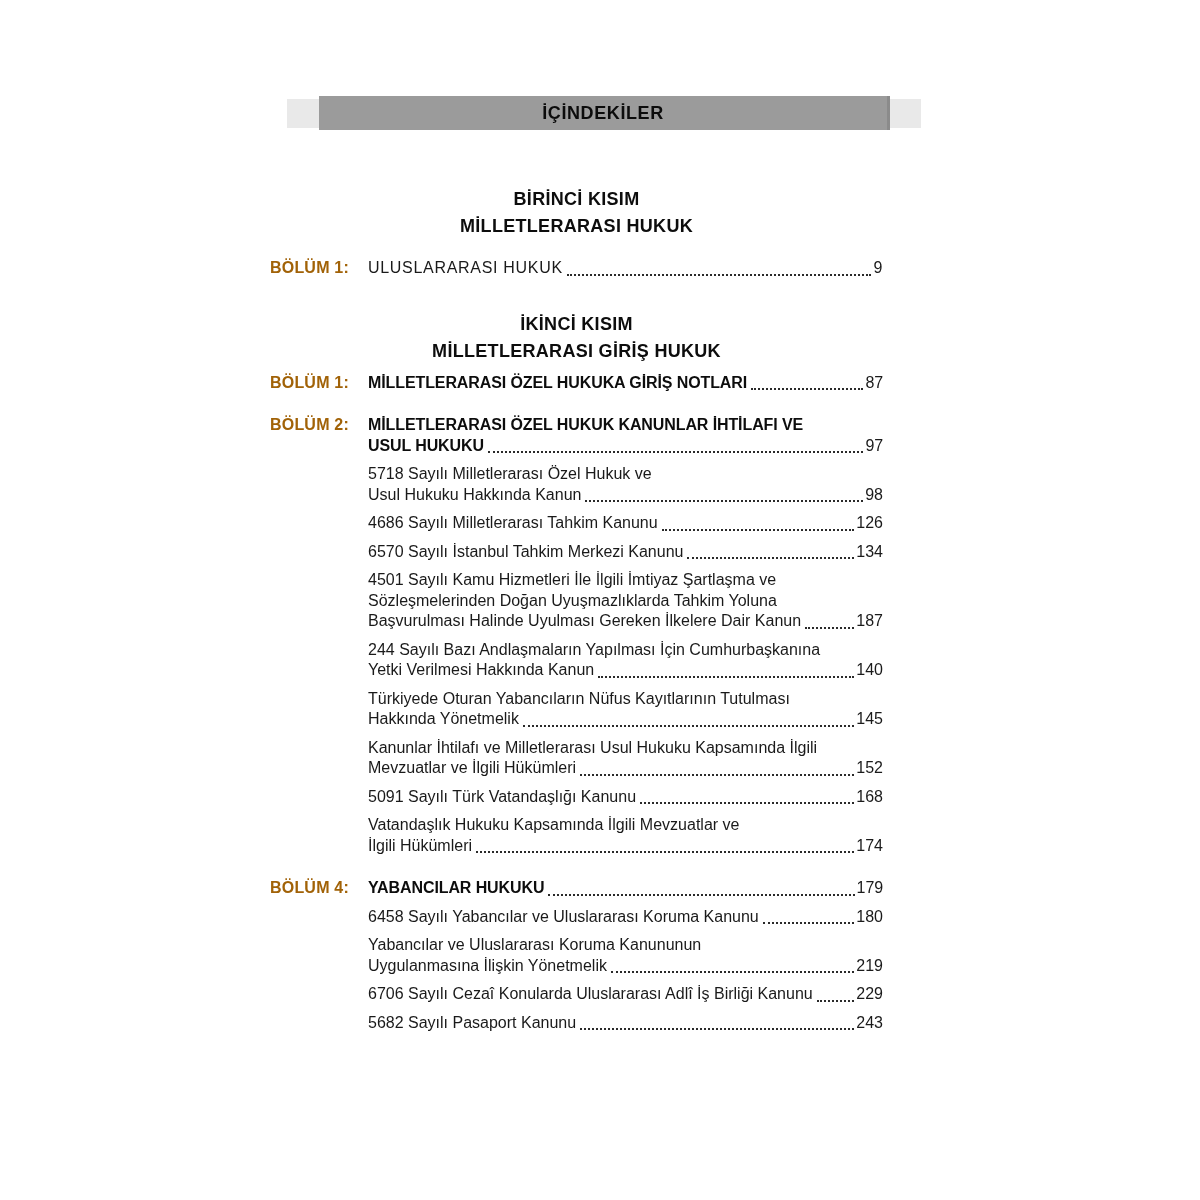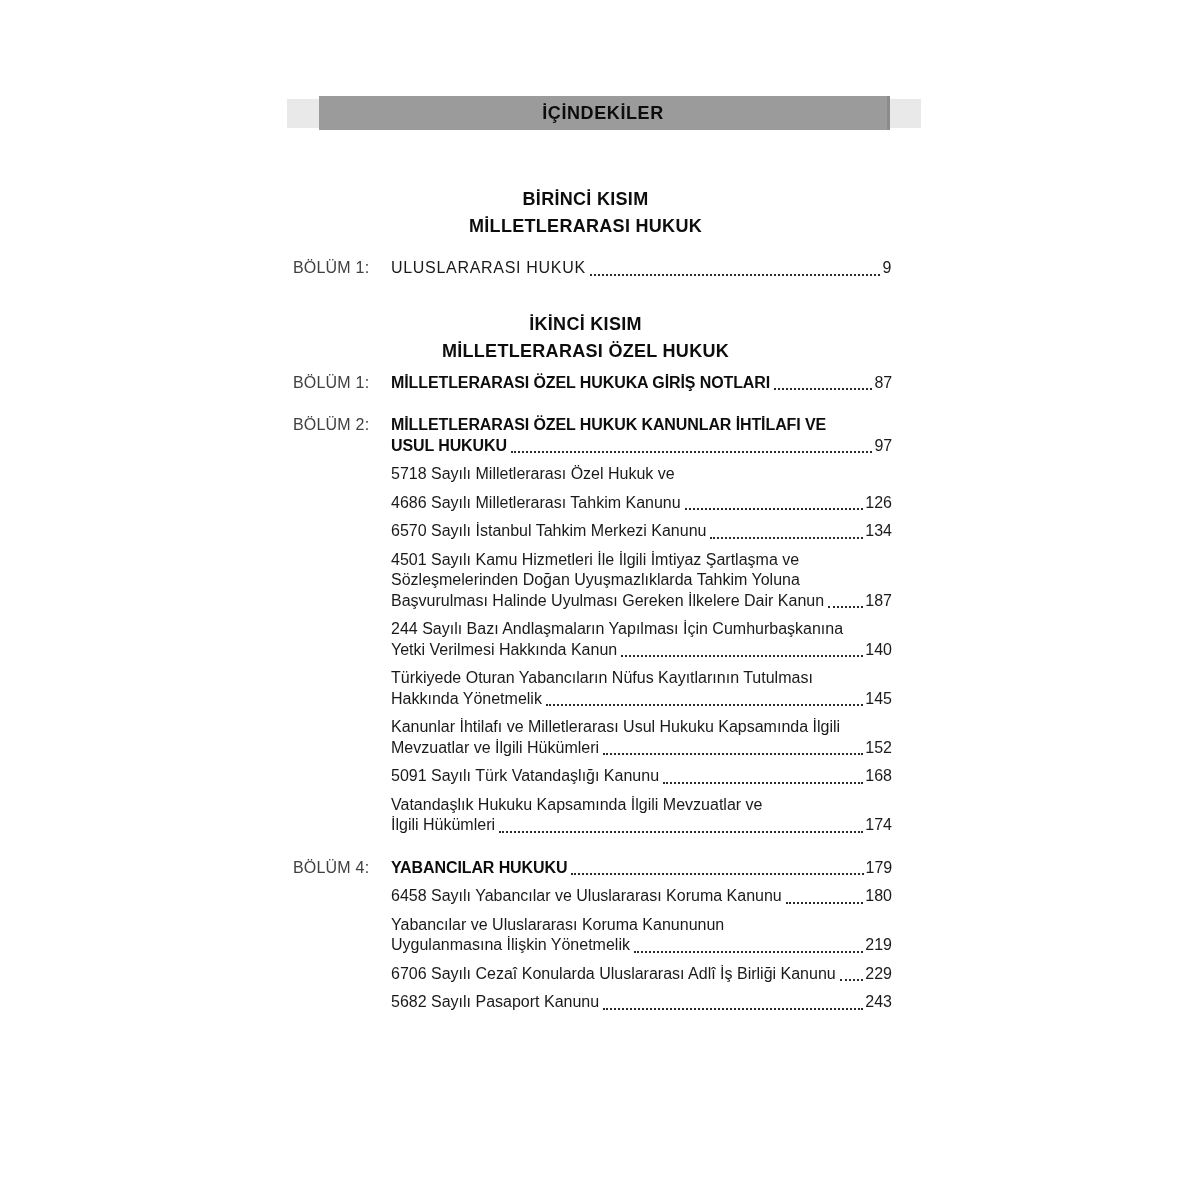--- a/index.html
+++ b/index.html
@@ -40,21 +40,21 @@
   }
   .header-bar .title {
     font-size: 18px;
     font-weight: bold;
     letter-spacing: 0.6px;
     color: #0c0c0c;
   }
   
   .toc {
     position: absolute;
-    left: 279px;
+    left: 270px;
     top: 150px;
     width: 613px;
   }
   .kisim-block.section-0 { margin-top: 36px; }
   .kisim-block.section-1 { margin-top: 32px; }
   .kisim-title, .kisim-subtitle {
     text-align: center;
     font-size: 18px;
     font-weight: bold;
     line-height: 27px;
@@ -69,24 +69,23 @@
     align-items: flex-start;
     font-size: 16px;
     line-height: 20.5px;
   }
   .entry.chapter { margin-top: 22px; }
   .entry.sub     { margin-top: 8px; }
   .entries > .entry:first-child { margin-top: 0; }
 
   .entry-label {
     flex: 0 0 98px;
-    font-weight: normal;
+    font-weight: bold;
     letter-spacing: 0.2px;
-    color: #404040;
-    margin-left: 14px;
+    color: #a16207;
   }
   .entry-body { flex: 1 1 auto; min-width: 0; }
 
   .line { color: #1a1a1a; }
   .line.last {
     display: flex;
     align-items: flex-end;
   }
   .line.last .line-text { white-space: nowrap; }
   .leader {
@@ -135,21 +134,21 @@
                 <span class="line-text">ULUSLARARASI HUKUK</span>
                 <span class="leader"></span>
                 <span class="page-num">9</span>
               </div>
             </div>
           </div>
         </div>
       </div>
       <div class="kisim-block section-1">
         <div class="kisim-title">İKİNCİ KISIM</div>
-        <div class="kisim-subtitle">MİLLETLERARASI ÖZEL HUKUK</div>
+        <div class="kisim-subtitle">MİLLETLERARASI GİRİŞ HUKUK</div>
         <div class="entries">
           <div class="entry chapter">
             <div class="entry-label">BÖLÜM 1:</div>
             <div class="entry-body">
               <div class="line last">
                 <span class="line-text">MİLLETLERARASI ÖZEL HUKUKA GİRİŞ NOTLARI</span>
                 <span class="leader"></span>
                 <span class="page-num">87</span>
               </div>
             </div>
@@ -162,20 +161,25 @@
                 <span class="line-text">USUL HUKUKU</span>
                 <span class="leader"></span>
                 <span class="page-num">97</span>
               </div>
             </div>
           </div>
           <div class="entry sub">
             <div class="entry-label"></div>
             <div class="entry-body">
               <div class="line plain">5718 Sayılı Milletlerarası Özel Hukuk ve</div>
+              <div class="line last">
+                <span class="line-text">Usul Hukuku Hakkında Kanun</span>
+                <span class="leader"></span>
+                <span class="page-num">98</span>
+              </div>
             </div>
           </div>
           <div class="entry sub">
             <div class="entry-label"></div>
             <div class="entry-body">
               <div class="line last">
                 <span class="line-text">4686 Sayılı Milletlerarası Tahkim Kanunu</span>
                 <span class="leader"></span>
                 <span class="page-num">126</span>
               </div>

